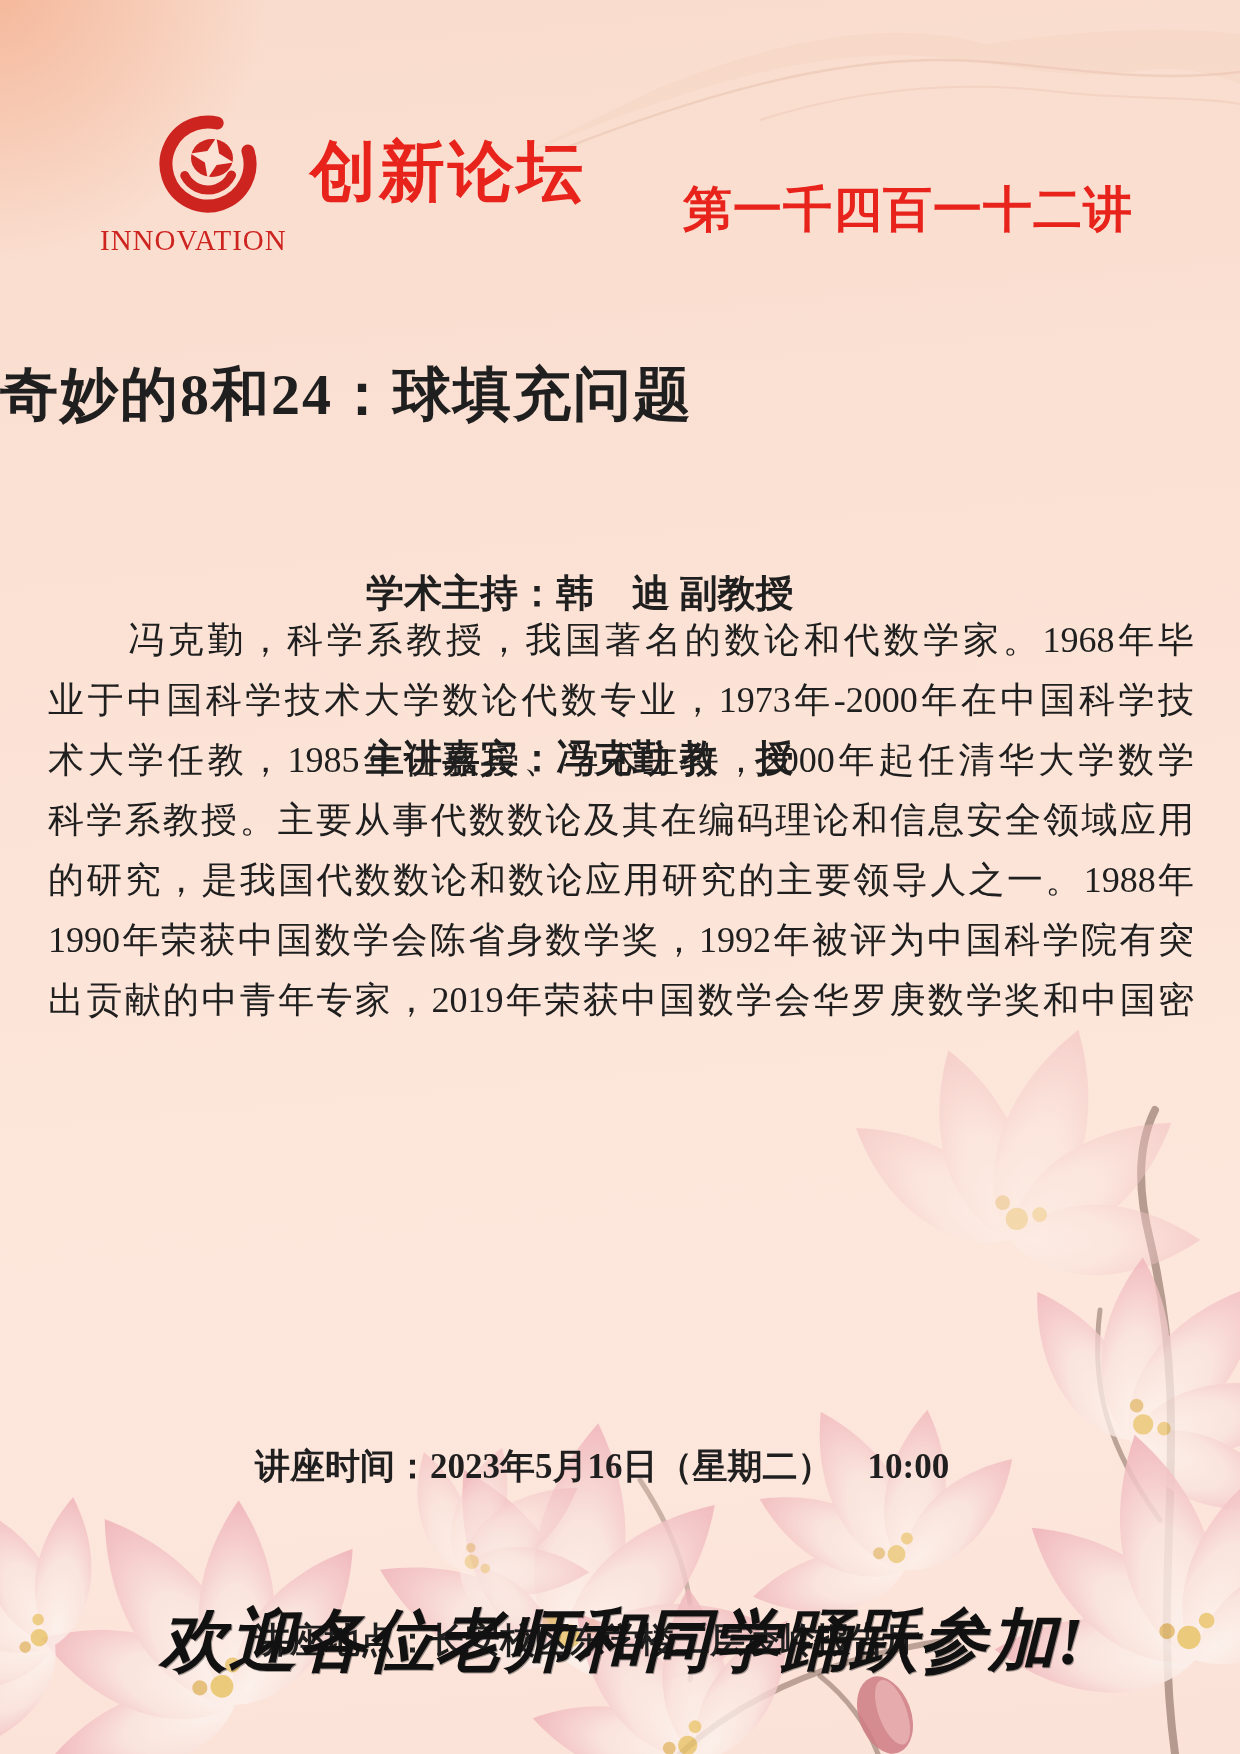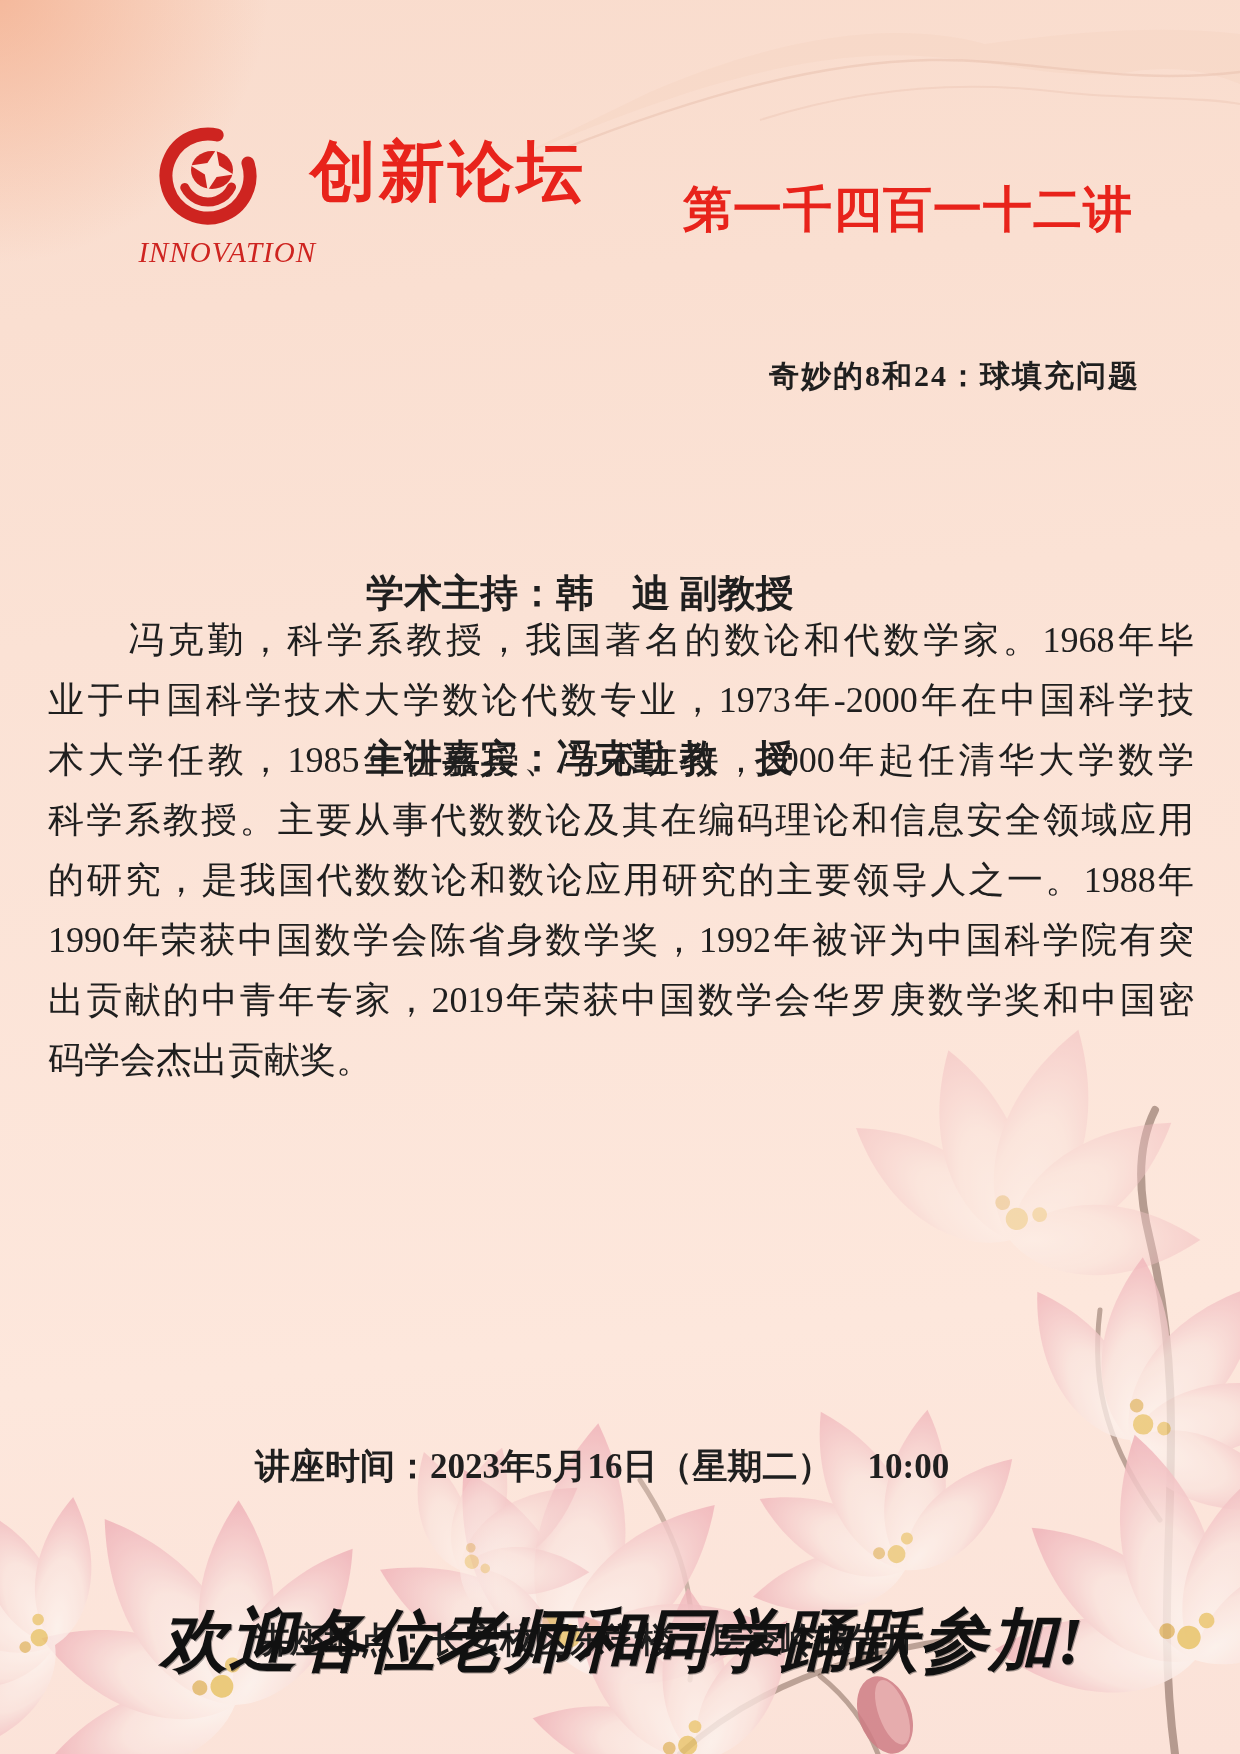--- a/index.html
+++ b/index.html
@@ -5,30 +5,30 @@
   html,body{margin:0;padding:0;background:#efe2da;}
   .page{
     position:relative;width:1240px;height:1754px;overflow:hidden;
     background:linear-gradient(175deg,#f9dccd 0%,#fbe2d5 35%,#fde7dc 75%,#fbe2d8 100%);
     font-family:"Liberation Serif","DejaVu Serif",serif;color:#1f1f1f;
   }
   .bg-art{position:absolute;left:0;top:0;width:1240px;height:1754px;pointer-events:none;}
   .corner-tint{position:absolute;inset:0;pointer-events:none;
     background:radial-gradient(circle at -1% -1%, rgba(241,152,110,0.55), rgba(241,152,110,0) 13%);}
   
-  .logo-block{position:absolute;left:100px;top:116px;width:216px;text-align:right;font-style:italic;}
+  .logo-block{position:absolute;left:100px;top:104px;width:216px;text-align:left;}
   .logo-block svg{width:120px;height:120px;display:block;margin:0 auto;}
   .logo-text{font-size:29px;letter-spacing:1px;color:#ce2420;margin-top:0px;font-family:"Liberation Serif",serif;}
   .forum-title{position:absolute;left:310px;top:142px;font-size:66px;line-height:1.05;font-weight:700;
     color:#e8231b;font-family:Liberation Mono, monospace;letter-spacing:3px;}
   .lecture-no{position:absolute;left:683px;top:184px;font-size:49px;line-height:1.05;font-weight:700;
     color:#e8231b;font-family:"Liberation Sans","DejaVu Sans",sans-serif;letter-spacing:1px;}
   
-  .talk-title{position:absolute;left:0px;width:1140px;top:356px;text-align:right;
-    font-size:30px;font-weight:700;letter-spacing:2px;}
+  .talk-title{position:absolute;left:0px;width:1140px;top:356px;text-align:left;
+    font-size:58px;font-weight:700;letter-spacing:2px;}
   .speakers{position:absolute;left:366px;top:456px;font-size:38px;font-weight:700;line-height:55px;white-space:pre-wrap;}
   
   .bio{position:absolute;left:48px;right:46px;top:610px;font-size:36px;line-height:60px;}
   .bio-line{text-align:justify;text-align-last:justify;}
   .bio-line.first{text-indent:80px;}
   .bio-line.last{text-align-last:left;}
   
   .details{position:absolute;left:255px;top:1322px;font-size:35px;font-weight:700;line-height:58px;white-space:pre-wrap;}
   
   .welcome{position:absolute;left:140px;top:1596px;font-size:68px;line-height:1.35;font-weight:900;font-style:italic;
@@ -111,21 +111,20 @@
   </div>
 
   <div class="bio">
     <div class="bio-line first">冯克勤，科学系教授，我国著名的数论和代数学家。1968年毕</div>
     <div class="bio-line">业于中国科学技术大学数论代数专业，1973年-2000年在中国科学技</div>
     <div class="bio-line">术大学任教，1985年任教授、学术主持，2000年起任清华大学数学</div>
     <div class="bio-line">科学系教授。主要从事代数数论及其在编码理论和信息安全领域应用</div>
     <div class="bio-line">的研究，是我国代数数论和数论应用研究的主要领导人之一。1988年</div>
     <div class="bio-line">1990年荣获中国数学会陈省身数学奖，1992年被评为中国科学院有突</div>
     <div class="bio-line">出贡献的中青年专家，2019年荣获中国数学会华罗庚数学奖和中国密</div>
-    <div class="bio-line last">码学会杰出贡献奖。</div>
   </div>
 
   <div class="details">
     <div>讲座时间：2023年5月16日（星期二）　10:00</div>
     <div>讲座地点：长安校区东学楼二层凌岭报告厅</div>
     
     
   </div>
 
   <div class="welcome">欢迎各位老师和同学踊跃参加!</div>

